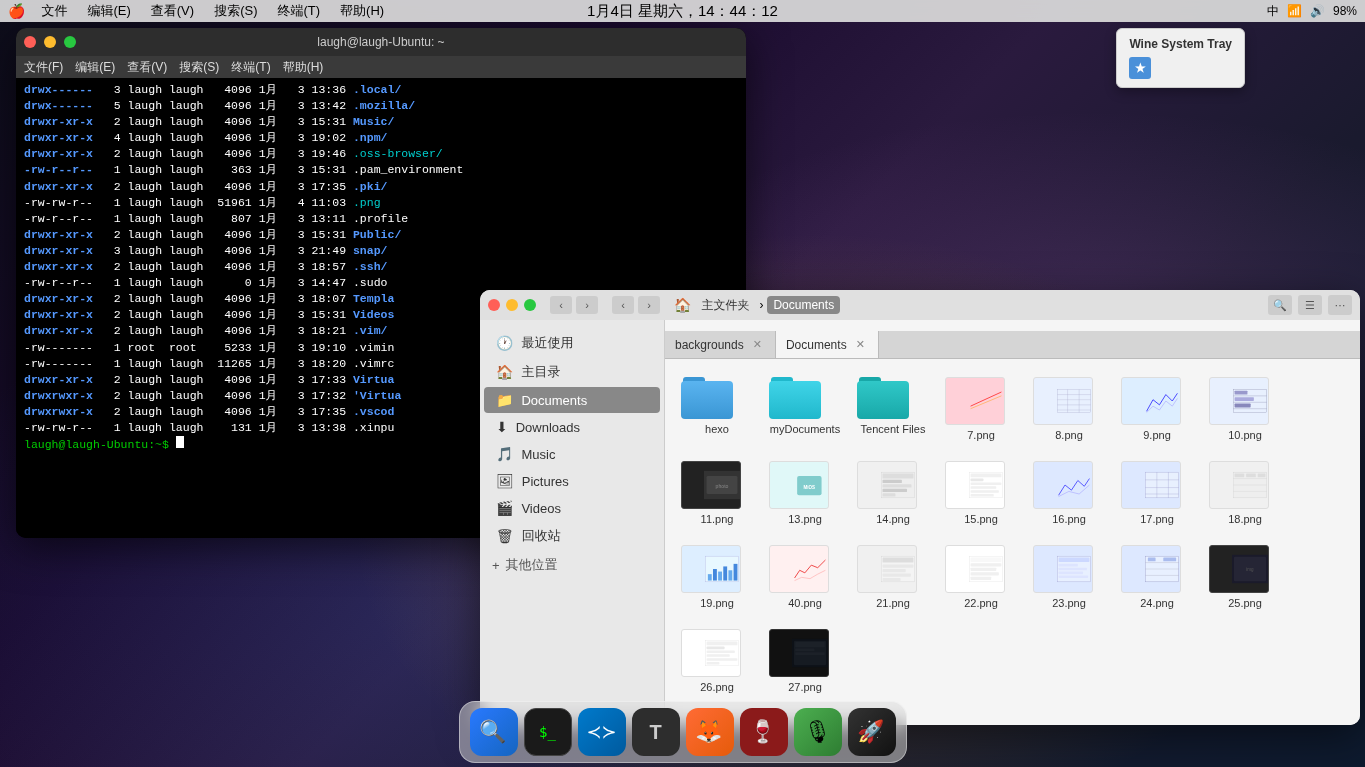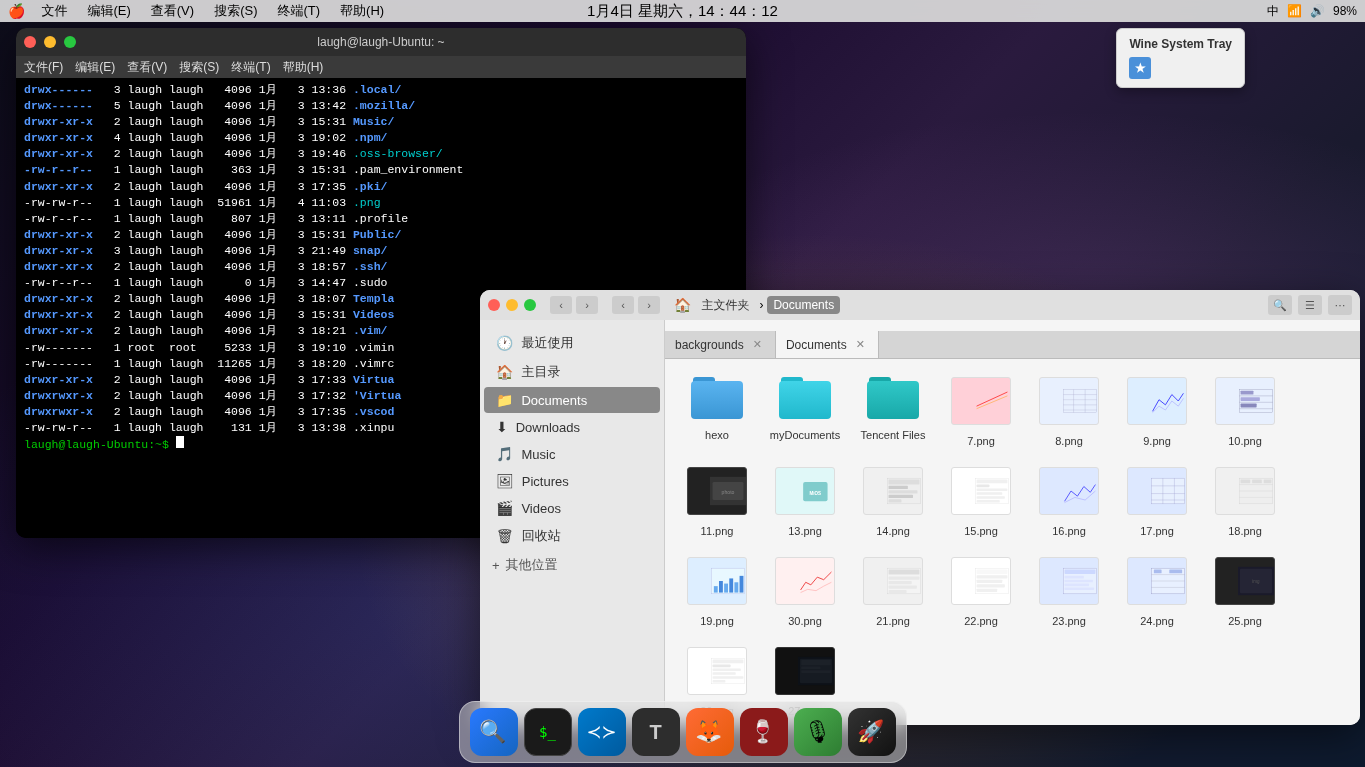--- a/index.html
+++ b/index.html
@@ -312,22 +312,21 @@
       display: flex;
       flex-wrap: wrap;
       align-content: flex-start;
       gap: 8px;
       background: #f5f5f5;
     }
     .fm-file-item {
       width: 80px;
       display: flex;
       flex-direction: column;
-      align-items: center;
-      gap: 10px;
+      gap: 4px;
       cursor: pointer;
       padding: 6px 4px;
       border-radius: 6px;
     }
     .fm-folder-icon {
       width: 52px;
       height: 42px;
       position: relative;
     }
     .fm-folder-body {
@@ -749,21 +748,21 @@
           <span class="fm-file-label">19.png</span>
         </div>
 
         <div class="fm-file-item">
           <div class="fm-png-thumb" style="background:#fff0f0;">
             <svg width="56" height="44" viewBox="0 0 56 44">
               <polyline points="4,36 12,24 20,28 30,16 40,20 52,8" fill="none" stroke="#e44" stroke-width="1.5"></polyline>
               <polyline points="4,40 15,35 28,37 40,30 52,24" fill="none" stroke="#faa" stroke-width="1"></polyline>
             </svg>
           </div>
-          <span class="fm-file-label">30.png</span>
+          <span class="fm-file-label">40.png</span>
         </div>
 
         <div class="fm-file-item">
           <div class="fm-png-thumb" style="background:#f0f0f0;">
             <svg width="56" height="44" viewBox="0 0 56 44">
               <rect x="2" y="2" width="52" height="40" fill="#f4f4f4" stroke="#ccc" stroke-width="0.5"></rect>
               <rect x="4" y="4" width="48" height="8" fill="#ddd" rx="1"></rect>
               <rect x="4" y="15" width="48" height="5" fill="#e8e8e8" rx="1"></rect>
               <rect x="4" y="22" width="36" height="5" fill="#e8e8e8" rx="1"></rect>
               <rect x="4" y="29" width="44" height="5" fill="#e8e8e8" rx="1"></rect>

